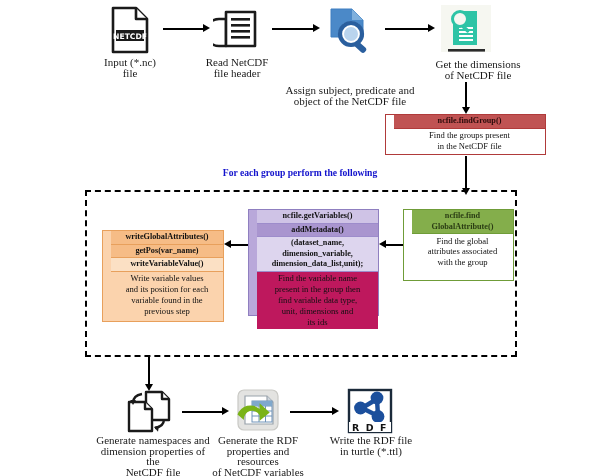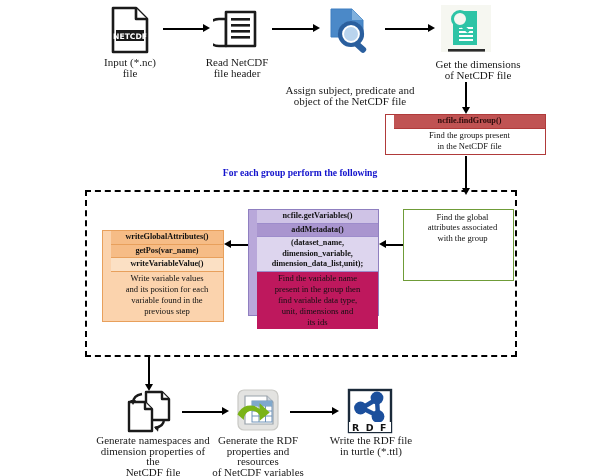--- a/index.html
+++ b/index.html
@@ -178,20 +178,24 @@
       <div>find variable data type,</div>
       <div>unit, dimensions and</div>
       <div>its ids</div>
     </div>
   </div>
 
   <div class="arrow h" style="left:386px;top:244px;width:17px;"></div>
   <div class="ahead l" style="left:379px;top:240.4px;"></div>
 
   <div class="box" id="box-globalattr" style="left:403px;top:209px;width:111px;height:72px;">
+    <div class="hdr">
+      <div>ncfile.find</div>
+      <div>GlobalAttribute()</div>
+    </div>
     <div class="body">
       <div>Find the global</div>
       <div>attributes associated</div>
       <div>with the group</div>
     </div>
   </div>
 
   <div class="arrow v" style="left:148.2px;top:357px;height:28px;"></div>
   <div class="ahead d" style="left:144.8px;top:384px;"></div>
 

